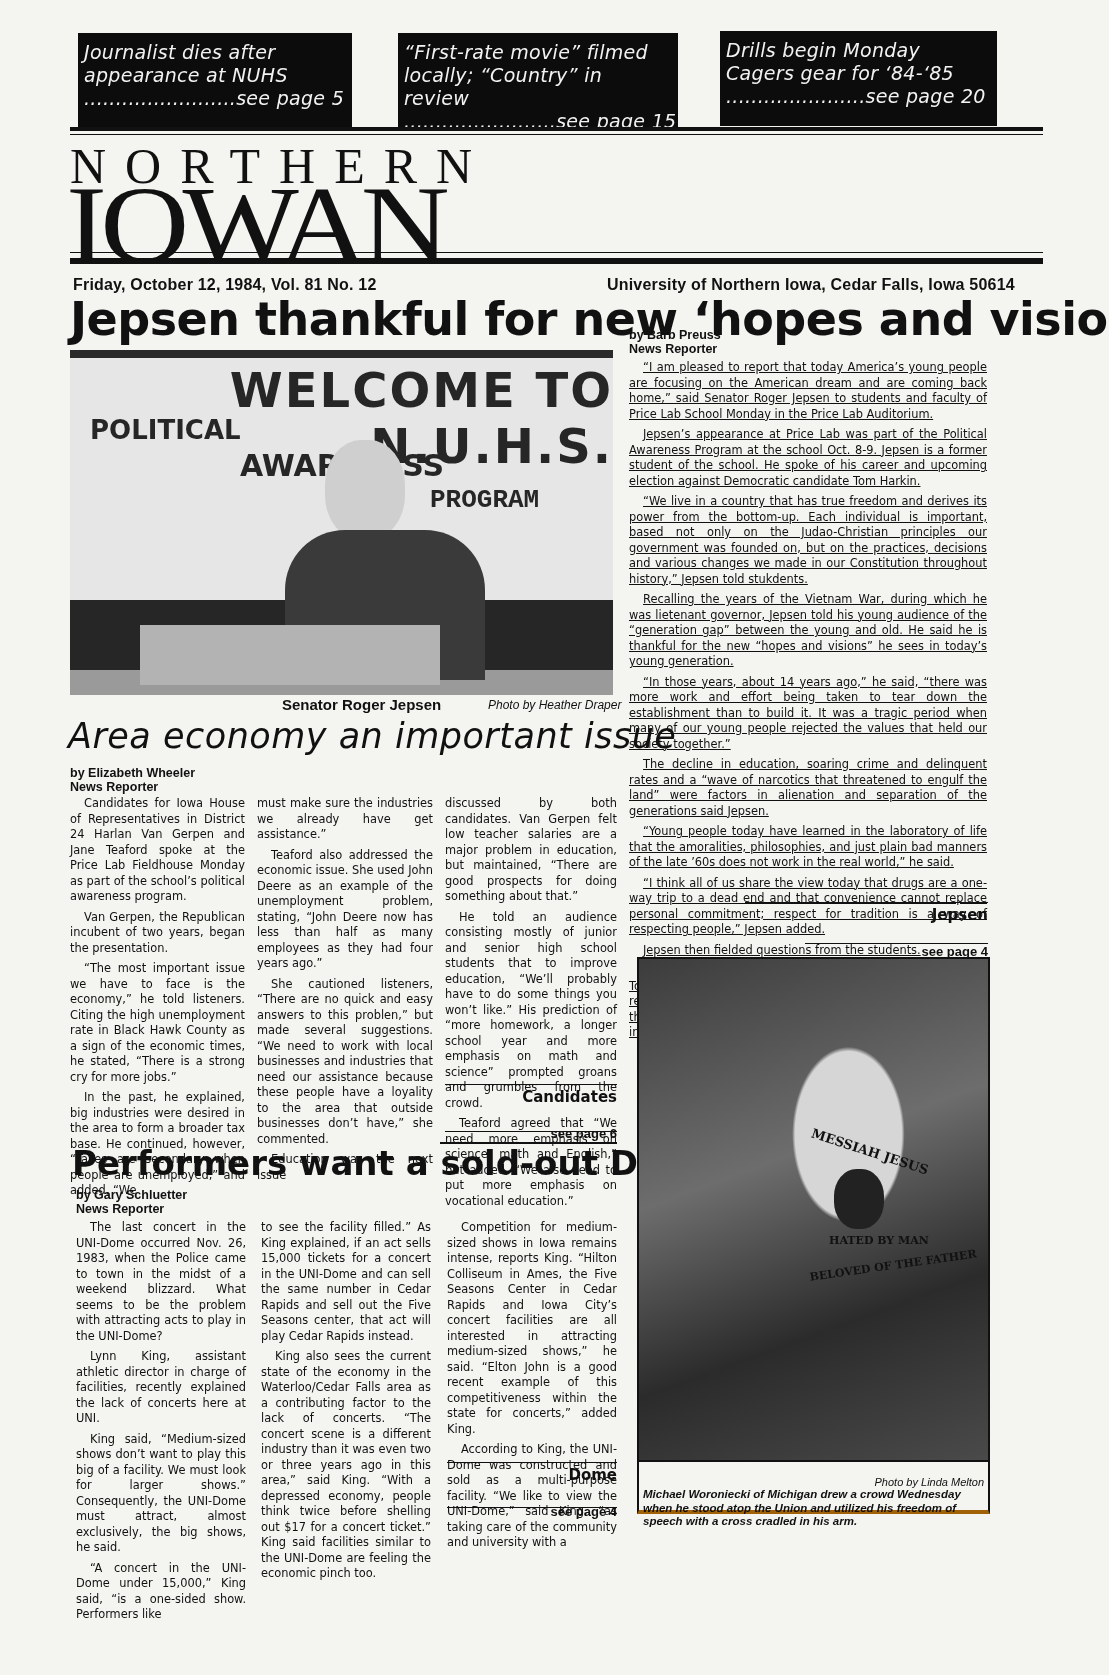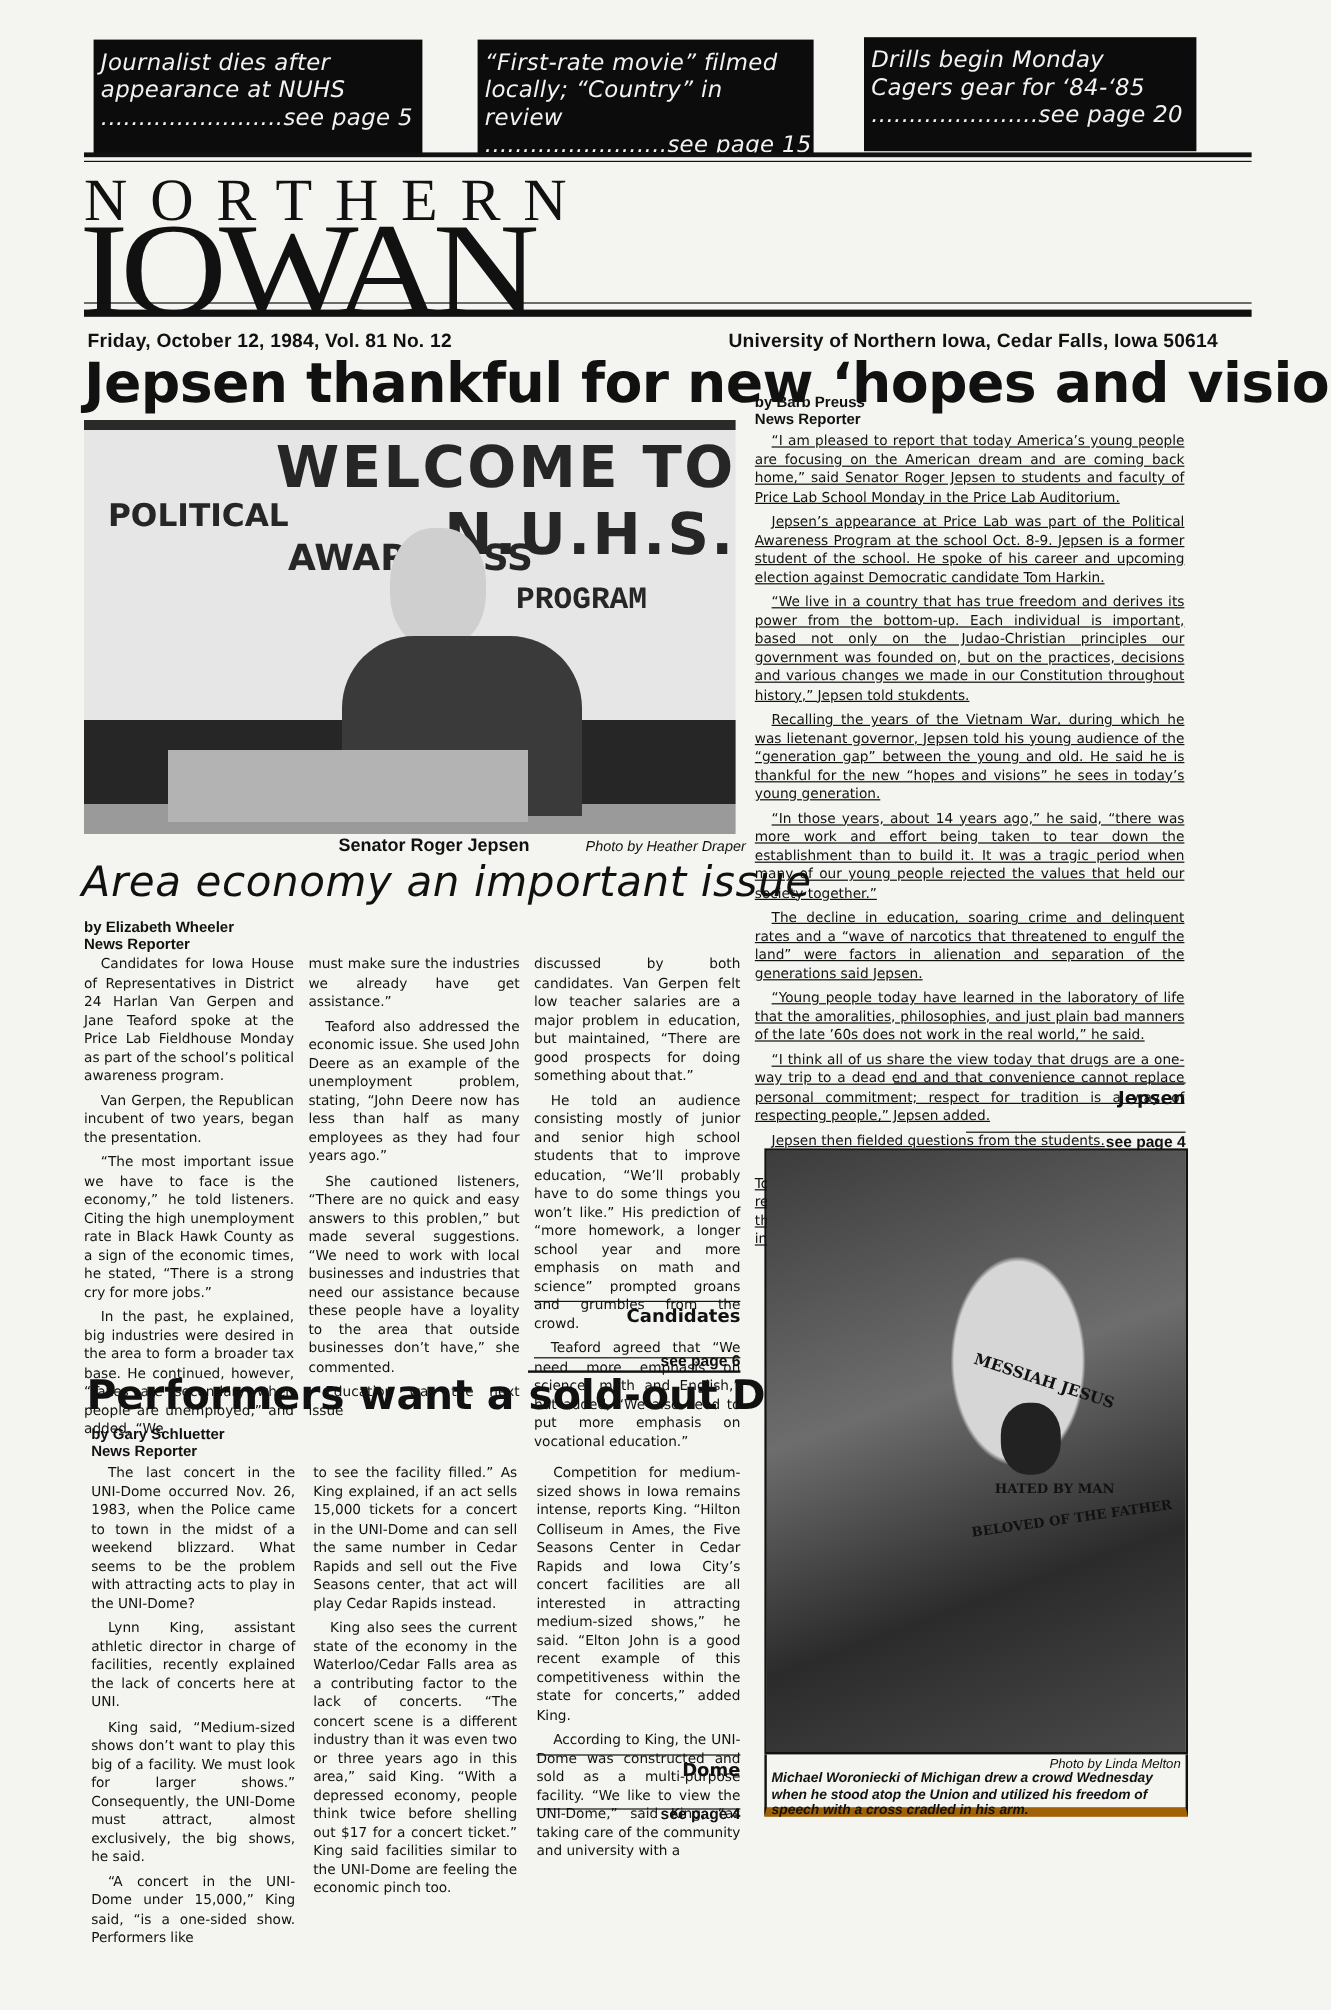--- a/index.html
+++ b/index.html
@@ -47,21 +47,21 @@
 
   .jump { position: absolute; text-align: right; }
   .jump .jt { font-weight: bold; font-size: 15px; font-family: "DejaVu Sans", sans-serif; display: block; }
   .jump .jp { font-size: 13px; font-weight: bold; display: block; margin-top: 20px; }
 
   .photo-2 { left: 637px; top: 957px; width: 353px; height: 505px;
              background: radial-gradient(ellipse at 60% 35%, #d6d6d6 0 18%, transparent 19%),
                          linear-gradient(160deg, #3c3c3c 0%, #6d6d6d 40%, #2b2b2b 70%, #4a4a4a 100%); border: 2px solid #111; }
   .jacket-text { position: absolute; font-family: "DejaVu Serif", serif; color: #111; font-size: 13px; font-weight: bold; }
 
-  .cap2-box { position: absolute; left: 637px; top: 1462px; width: 353px; height: 52px; border-left: 2px solid #111; border-right: 2px solid #111; border-bottom: 8px solid #a16207; padding: 2px 4px; }
+  .cap2-box { position: absolute; left: 637px; top: 1462px; width: 353px; height: 52px; border-left: 2px solid #111; border-right: 2px solid #111; border-bottom: 4px solid #a16207; padding: 14px 4px; }
   .cap2-credit { font-style: italic; font-size: 11px; text-align: right; }
   .cap2-text { font-style: italic; font-weight: bold; font-size: 11.5px; line-height: 13.5px; }
 </style>
 </head>
 <body>
 
 <div class="teaser" style="left:67px;width:274px;">
   <span style="display:block">Journalist dies after</span>
   <span style="display:block">appearance at NUHS</span>
   <span class="ref">........................see page 5</span>

